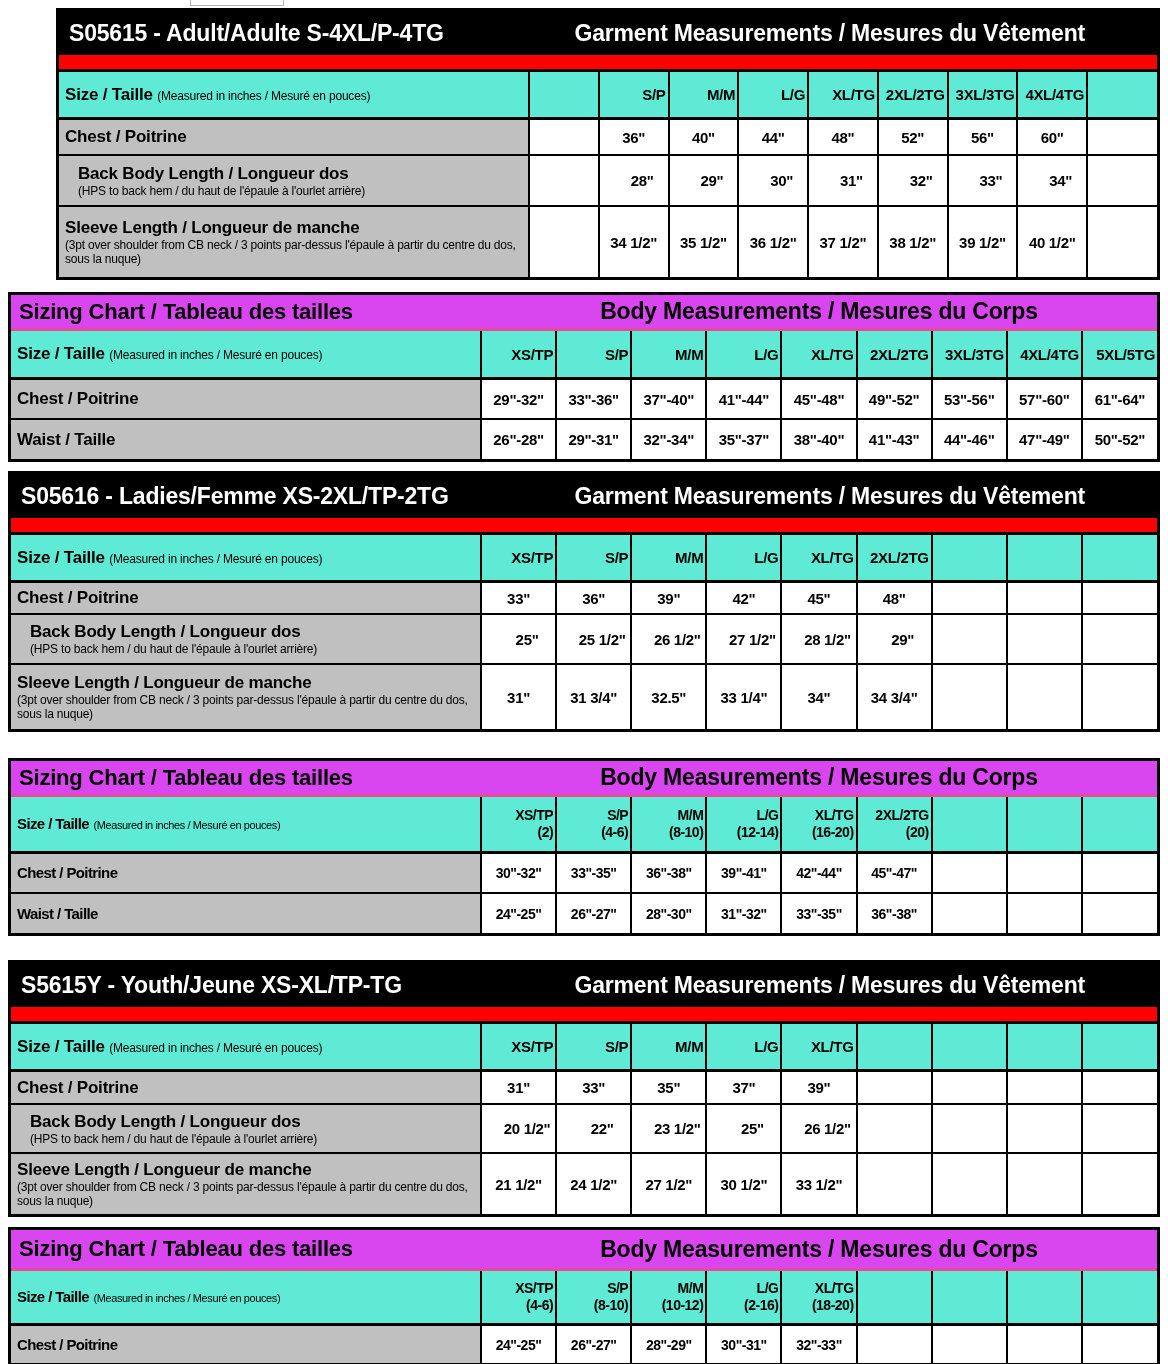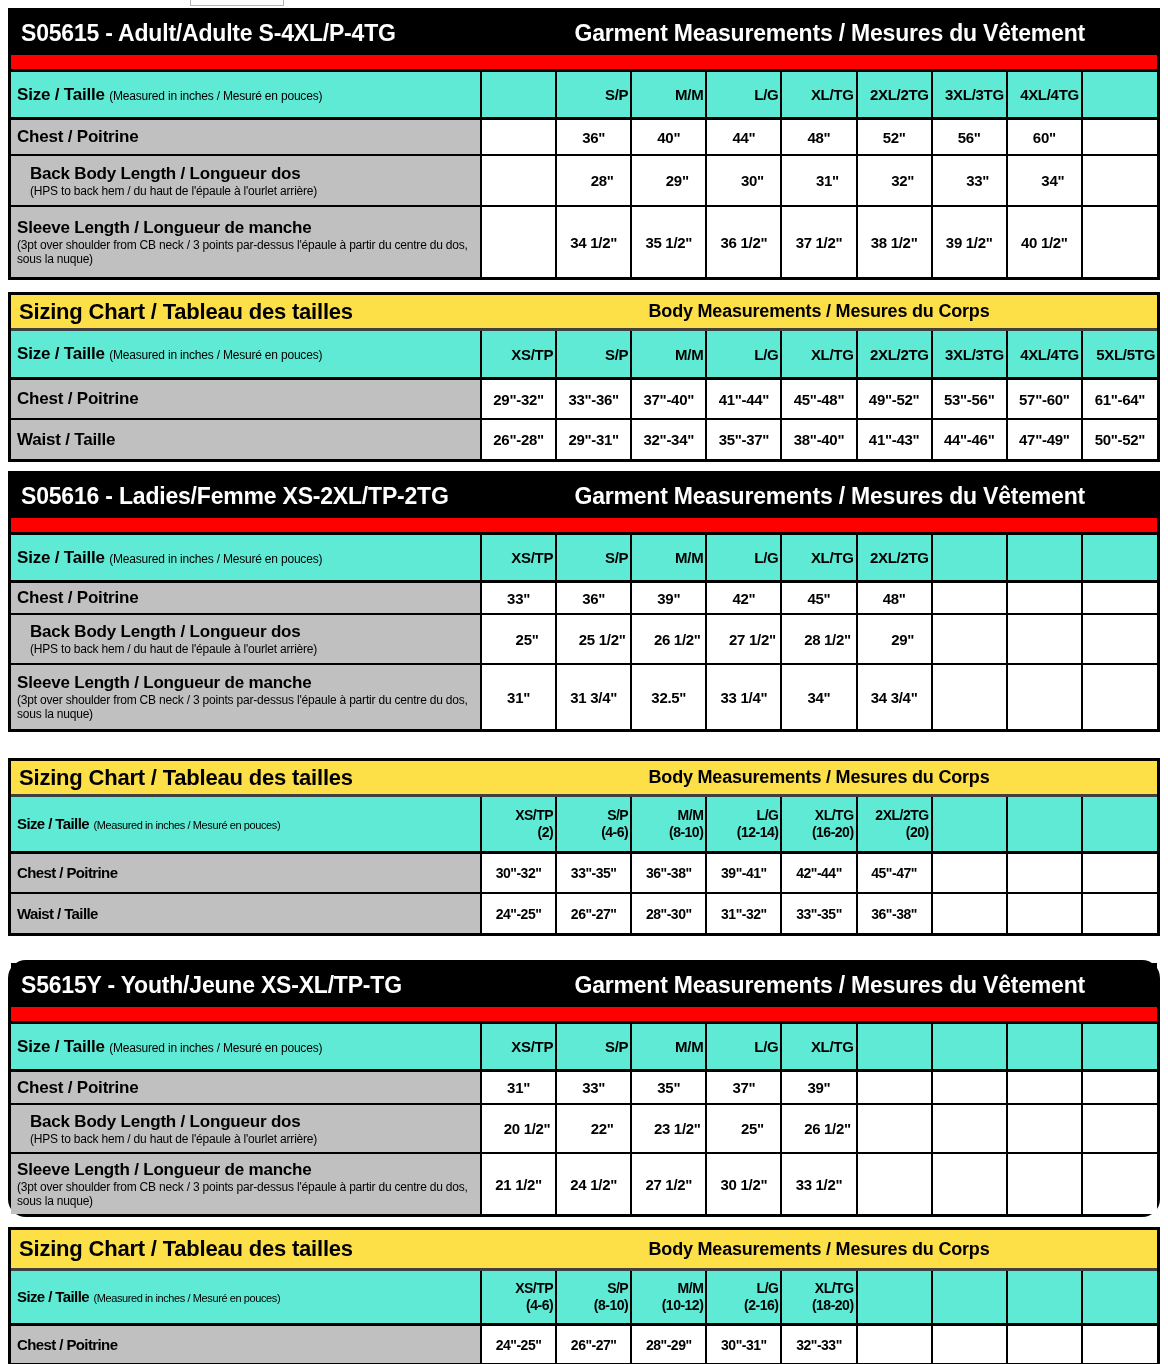--- a/index.html
+++ b/index.html
@@ -1,41 +1,41 @@
 <!DOCTYPE html>
 <html><head>
 <meta charset="utf-8">
 <style>
   html,body{margin:0;padding:0;background:#fff;}
   body{width:1168px;font-family:"Liberation Sans","DejaVu Sans",sans-serif;color:#000;position:relative;}
   .sheet{padding:8px 8px 4px 8px;}
   .top-partial{position:absolute;left:190px;top:0;width:94px;height:6px;background:#fff;border:1px solid #b4b4b4;border-top:none;box-sizing:border-box;}
   .sec{border:3px solid #000;box-sizing:border-box;}
-  #s1{margin-bottom:12px;} #s2{margin-bottom:9px;} #s3{margin-bottom:26px;} #s4{margin-bottom:24px;} #s5{margin-bottom:10px;border-radius:18px;}
+  #s1{margin-bottom:12px;margin-left:48px;} #s2{margin-bottom:9px;} #s3{margin-bottom:26px;} #s4{margin-bottom:24px;} #s5{margin-bottom:10px;}
   
   .band{background:#000;color:#fff;display:flex;align-items:center;justify-content:space-between;height:44px;padding:0 72px 0 10px;}
   .band-left,.band-right{font-size:23px;font-weight:bold;white-space:nowrap;letter-spacing:-0.2px;}
   .redbar{height:14px;background:#ff0000;border-bottom:3px solid #000;}
   
   table.grid{border-collapse:collapse;table-layout:fixed;width:100%;}
   col.cl{width:470px;}
   td{border:2px solid #000;padding:0 2px;overflow:hidden;}
   tr td:first-child{border-left:none;} tr td:last-child{border-right:none;}
   tr:first-child td{border-top:none;} tr:last-child td{border-bottom:none;}
   .lbl{background:#c0c0c0;text-align:left;padding-left:6px;}
   .lbl .b{font-size:17px;font-weight:bold;letter-spacing:-0.2px;}
   .lbl .note{font-size:12px;font-weight:normal;letter-spacing:-0.2px;}
   .r-size td{background:#5eead4;border-bottom:3px solid #000;}
   .sz{text-align:right;font-weight:bold;font-size:15px;letter-spacing:-0.3px;}
   .sz .sub{font-weight:bold;}
   .val{background:#fff;text-align:center;font-weight:bold;font-size:15px;letter-spacing:-0.3px;}
   
-  .r-head td{background:#fde047;border:none;border-bottom:3px solid #404040;}
+  .r-head td{background:#d946ef;border:none;border-bottom:3px solid #ec4899;}
   .h-left{font-size:22px;font-weight:bold;padding-left:8px;letter-spacing:-0.2px;}
-  .h-right{font-size:18px;font-weight:bold;text-align:center;letter-spacing:-0.2px;}
+  .h-right{font-size:23px;font-weight:bold;text-align:center;letter-spacing:-0.2px;}
   
   .garment .r-size td{height:45px;}
   .garment .h-chest td{height:32px;}
   .garment .h-back td{height:48px;padding-left:19px;}
   #s1 .h-chest td{height:34px;} #s1 .h-back td{height:49px;} #s1 .h-sleeve td{height:70px;}
   #s3 .h-chest td{height:30px;} #s3 .h-sleeve td{height:64px;}
   #s5 .h-chest td{height:31px;} #s5 .h-back td{height:47px;} #s5 .h-sleeve td{height:60px;}
   .bodysec .r-head td{height:33px;} #s6 .r-head td{height:38px;}
   .bodysec .r-size td{height:46px;} #s4 .r-size td{height:54px;} #s6 .r-size td{height:52px;}
   .bodysec .h-chest td{height:38px;} .bodysec .h-waist td{height:39px;}

